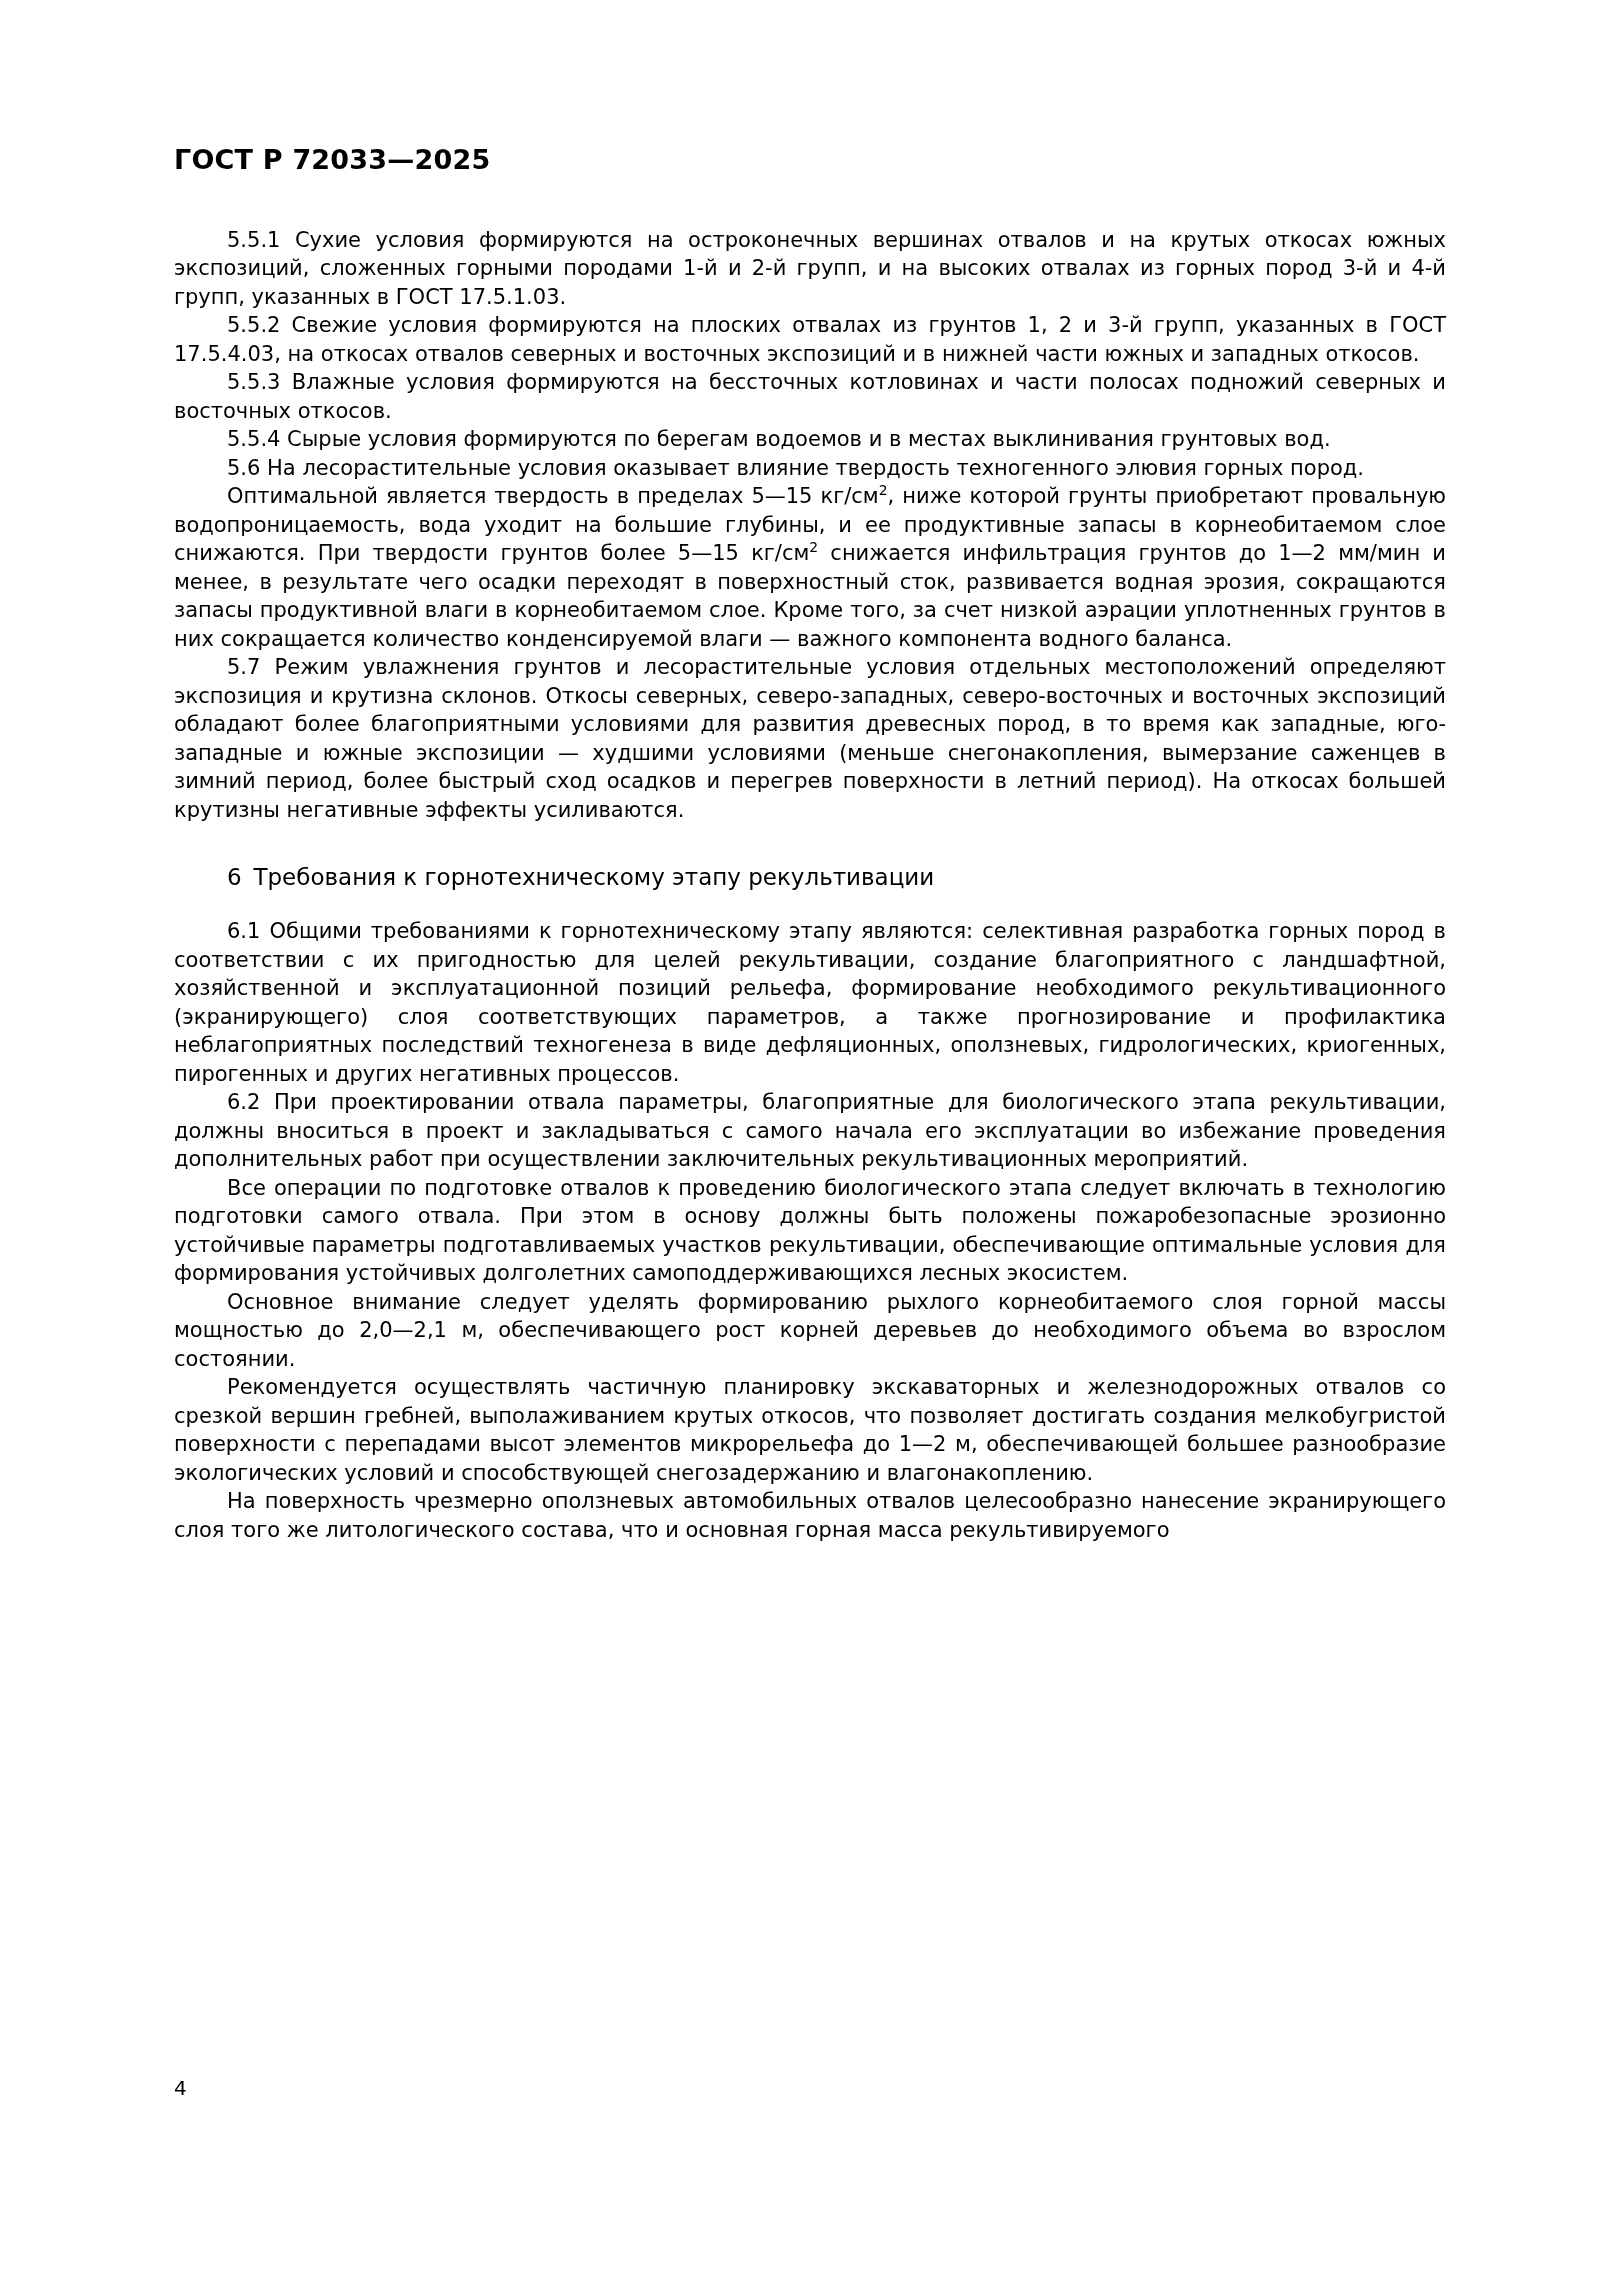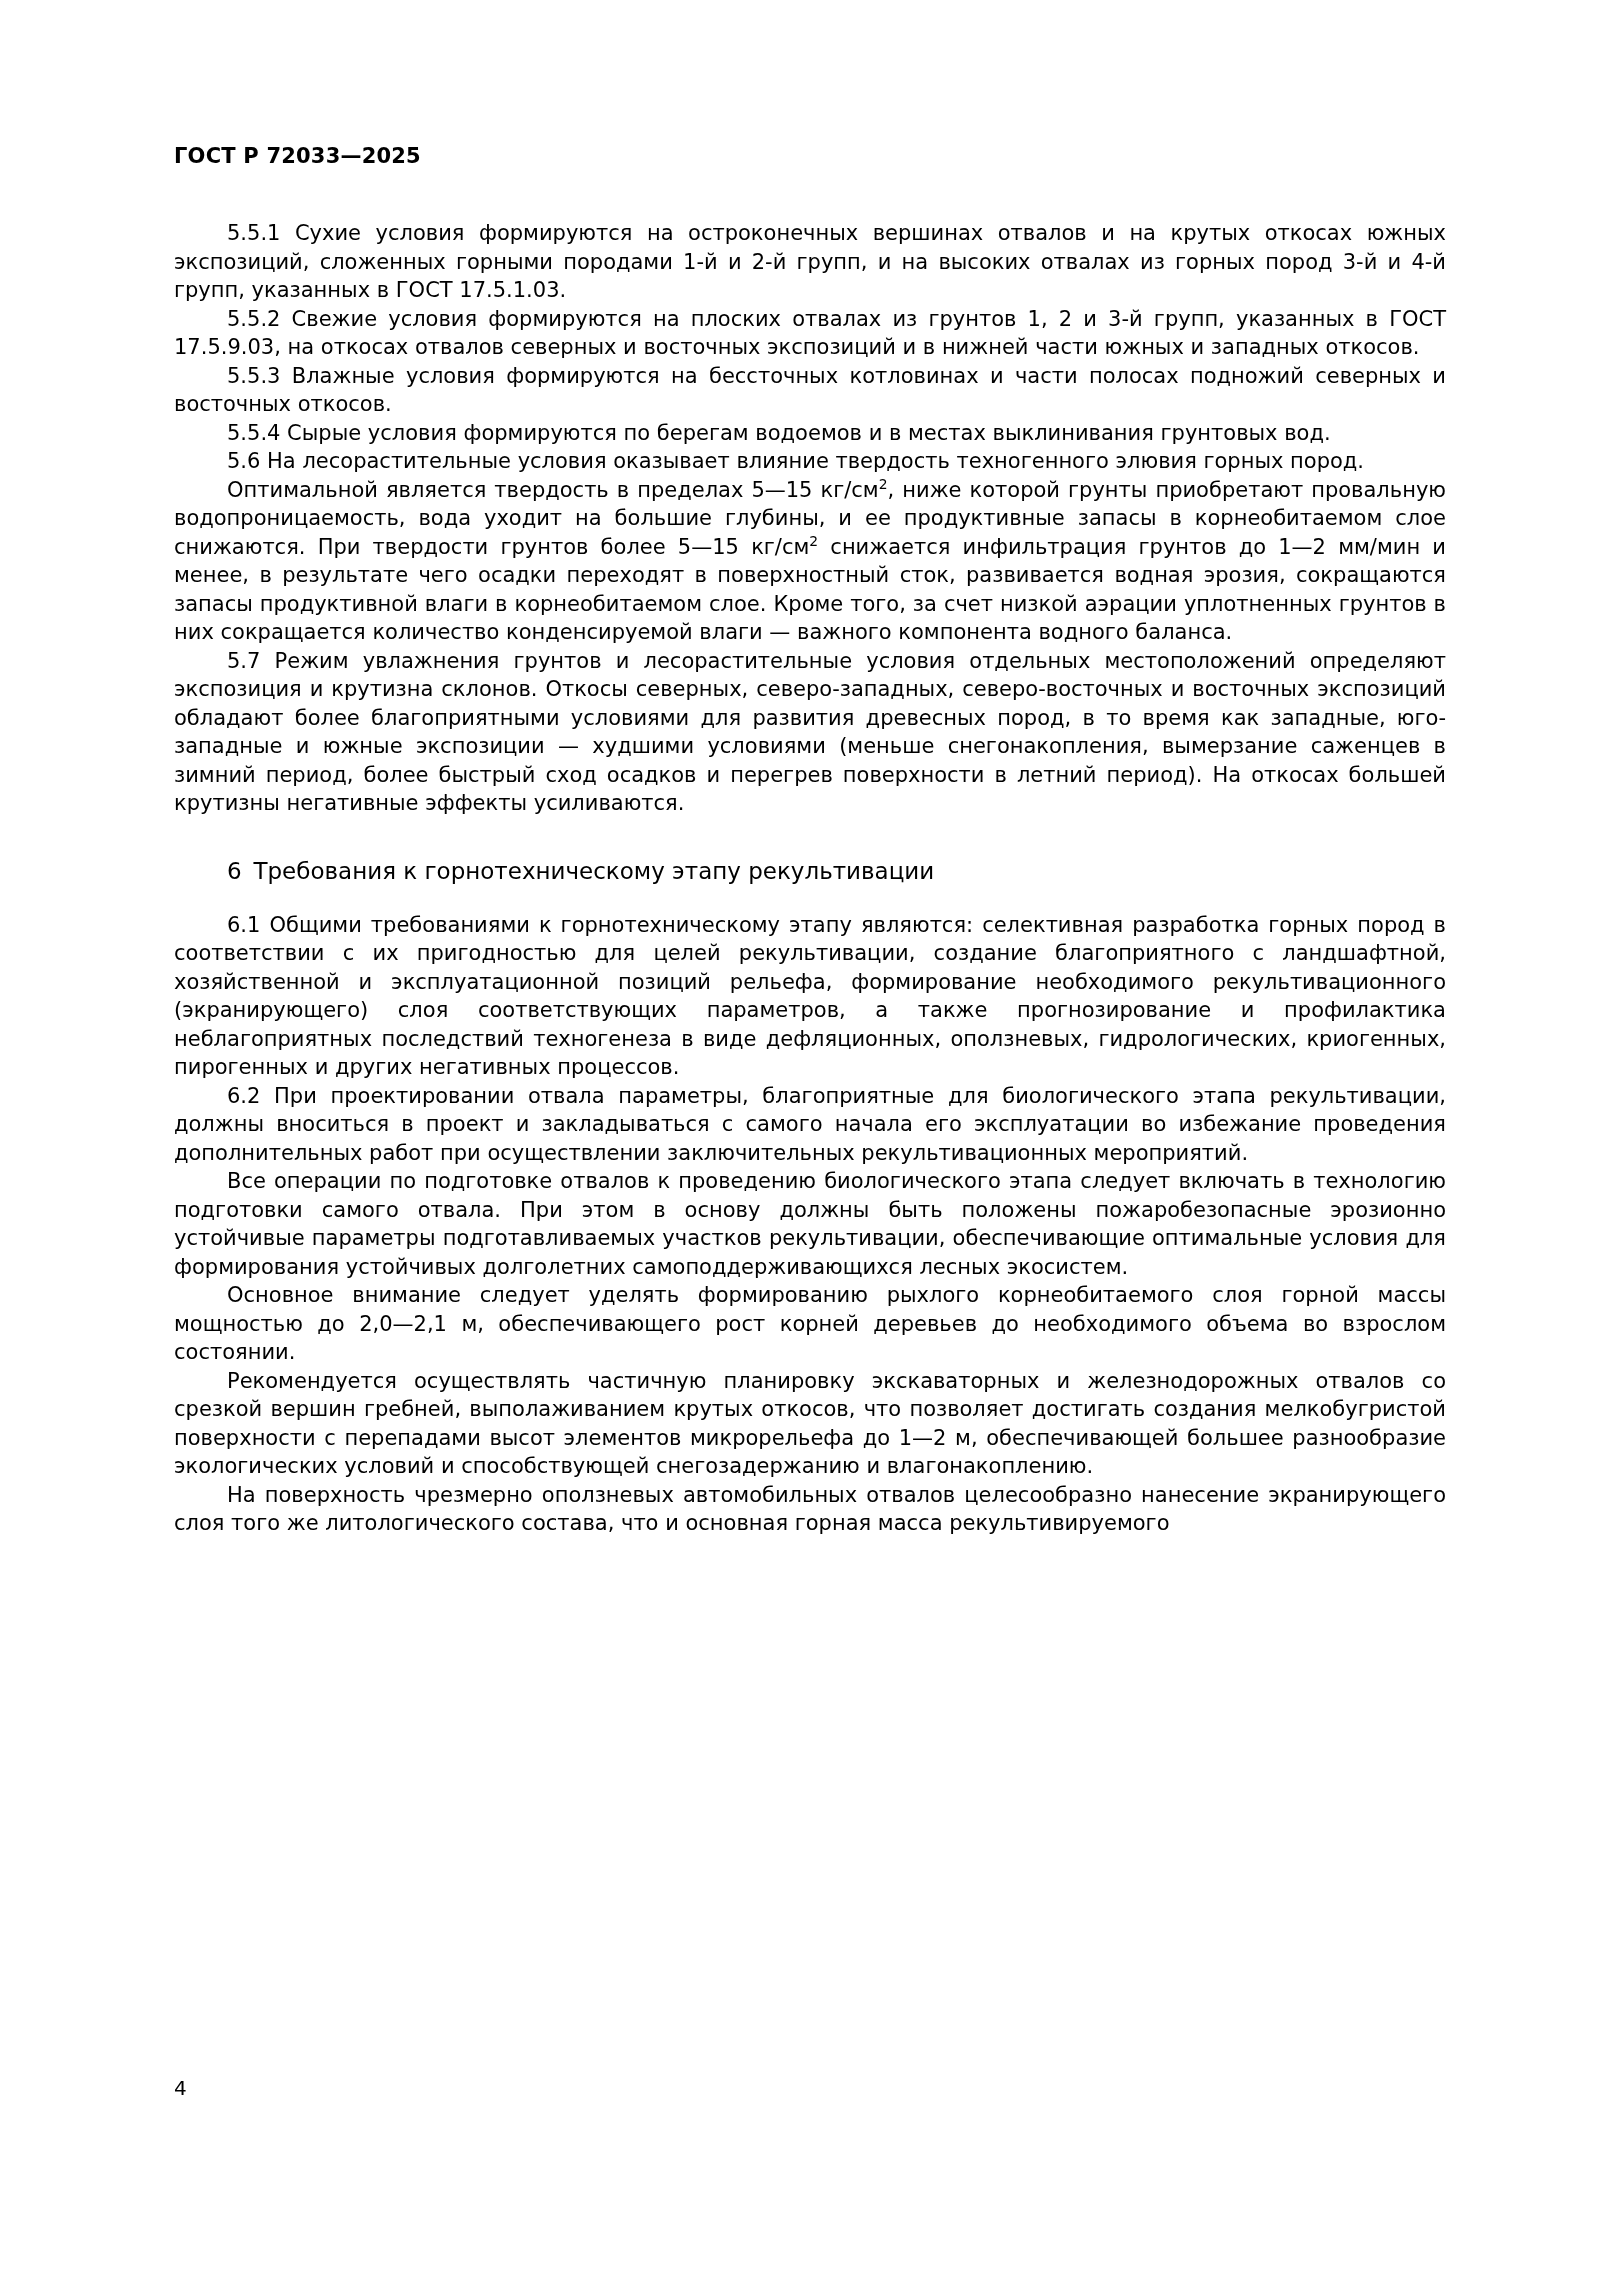--- a/index.html
+++ b/index.html
@@ -17,21 +17,21 @@
   }
   .page {
     position: absolute;
     left: 0; top: 0;
     width: 1621px;
     height: 2293px;
     box-sizing: border-box;
     padding: 145px 174px 0 174px;
   }
   .header {
-    font-size: 21px;
+    font-size: 27px;
     font-weight: bold;
     letter-spacing: 0.2px;
     margin: 0 0 51px 0;
     line-height: 1.1;
   }
   .body-col {
     width: 1272px;
   }
   p.t {
     margin: 0;
@@ -69,21 +69,21 @@
 </head>
 <body>
 
 <div class="page">
 
   <div class="header">ГОСТ Р 72033—2025</div>
 
   <div class="body-col">
 
     <p class="t ind">5.5.1  Сухие условия формируются на остроконечных вершинах отвалов и на крутых откосах южных экспозиций, сложенных горными породами 1-й и 2-й групп, и на высоких отвалах из горных пород 3-й и 4-й групп, указанных в ГОСТ 17.5.1.03.</p>
-    <p class="t ind">5.5.2  Свежие условия формируются на плоских отвалах из грунтов 1, 2 и 3-й групп, указанных в ГОСТ 17.5.9.03, на откосах отвалов северных и восточных экспозиций и в нижней части южных и западных откосов.</p>
+    <p class="t ind">5.5.2  Свежие условия формируются на плоских отвалах из грунтов 1, 2 и 3-й групп, указанных в ГОСТ 17.5.4.03, на откосах отвалов северных и восточных экспозиций и в нижней части южных и западных откосов.</p>
     <p class="t ind">5.5.3  Влажные условия формируются на бессточных котловинах и части полосах подножий северных и восточных откосов.</p>
     <p class="t ind">5.5.4  Сырые условия формируются по берегам водоемов и в местах выклинивания грунтовых вод.</p>
     <p class="t ind">5.6  На лесорастительные условия оказывает влияние твердость техногенного элювия горных пород.</p>
 
     <p class="t ind">
       <span>Оптимальной является твердость в пределах 5—15 кг/см</span><sup>2</sup><span>, ниже которой грунты приобретают провальную водопроницаемость, вода уходит на большие глубины, и ее продуктивные запасы в корнеобитаемом слое снижаются. При твердости грунтов более 5—15 кг/см</span><sup>2</sup><span> снижается инфильтрация грунтов до 1—2 мм/мин и менее, в результате чего осадки переходят в поверхностный сток, развивается водная эрозия, сокращаются запасы продуктивной влаги в корнеобитаемом слое. Кроме того, за счет низкой аэрации уплотненных грунтов в них сокращается количество конденсируемой влаги — важного компонента водного баланса.</span>
     </p>
 
     <p class="t ind">5.7  Режим увлажнения грунтов и лесорастительные условия отдельных местоположений определяют экспозиция и крутизна склонов. Откосы северных, северо-западных, северо-восточных и восточных экспозиций обладают более благоприятными условиями для развития древесных пород, в то время как западные, юго-западные и южные экспозиции — худшими условиями (меньше снегонакопления, вымерзание саженцев в зимний период, более быстрый сход осадков и перегрев поверхности в летний период). На откосах большей крутизны негативные эффекты усиливаются.</p>
 

